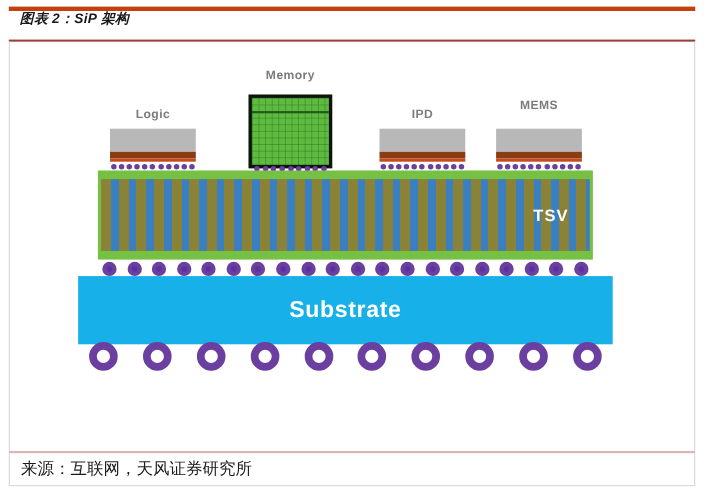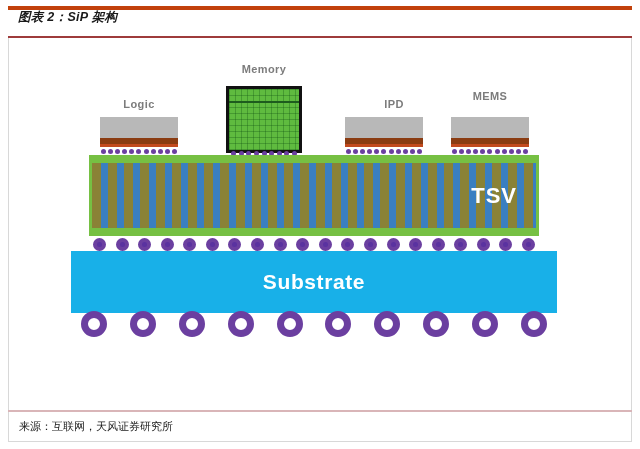--- a/index.html
+++ b/index.html
@@ -82,21 +82,21 @@
     width: 624px;
     height: 30px;
     box-sizing: border-box;
     border-bottom: 1px solid #d8d8d8;
     border-left: 1px solid #d8d8d8;
     border-right: 1px solid #d8d8d8;
     display: flex;
     align-items: center;
   }
   .footer-text {
-    font-size: 11px;
+    font-size: 15px;
     color: #1a1a1a;
     padding-left: 10px;
     white-space: nowrap;
     text-align: center;
   }
 
   
   .diagram {
     position: absolute;
     left: 0;
@@ -191,21 +191,21 @@
       to right,
       #8a8236 0px, #8a8236 9px,
       #3a7fc1 9px, #3a7fc1 16px
     );
   }
   .tsv-text {
     position: absolute;
     right: 22px;
     top: 50%;
     transform: translateY(-50%);
-    font-size: 22px;
+    font-size: 15px;
     font-weight: bold;
     color: #ffffff;
     letter-spacing: 1px;
   }
 
   
   .ball-row {
     position: absolute;
     display: flex;
     justify-content: space-between;
@@ -270,21 +270,21 @@
     <span class="title-text">图表 2：SiP 架构</span>
   </div>
   <div class="title-rule"></div>
 
   <div class="body-frame">
 
     <div class="diagram">
 
       <div class="die-label" style="left:130px; top:60px;">Logic</div>
       <div class="die-label" style="left:255px; top:25px;">Memory</div>
-      <div class="die-label" style="left:385px; top:60px;">IPD</div>
+      <div class="die-label" style="left:375px; top:60px;">IPD</div>
       <div class="die-label" style="left:481px; top:52px;">MEMS</div>
 
       <div class="die" style="left:91px; top:79px; width:78px; height:33px;">
         <div class="die-gray" style="height:21px;"></div>
         <div class="die-brown" style="top:21px; height:6px;"></div>
         <div class="die-red" style="top:27px; height:3px;"></div>
       </div>
       <div class="bumps" style="left:92px; top:110px; width:76px; height:6px;">
         <div class="bump"></div>
         <div class="bump"></div>

